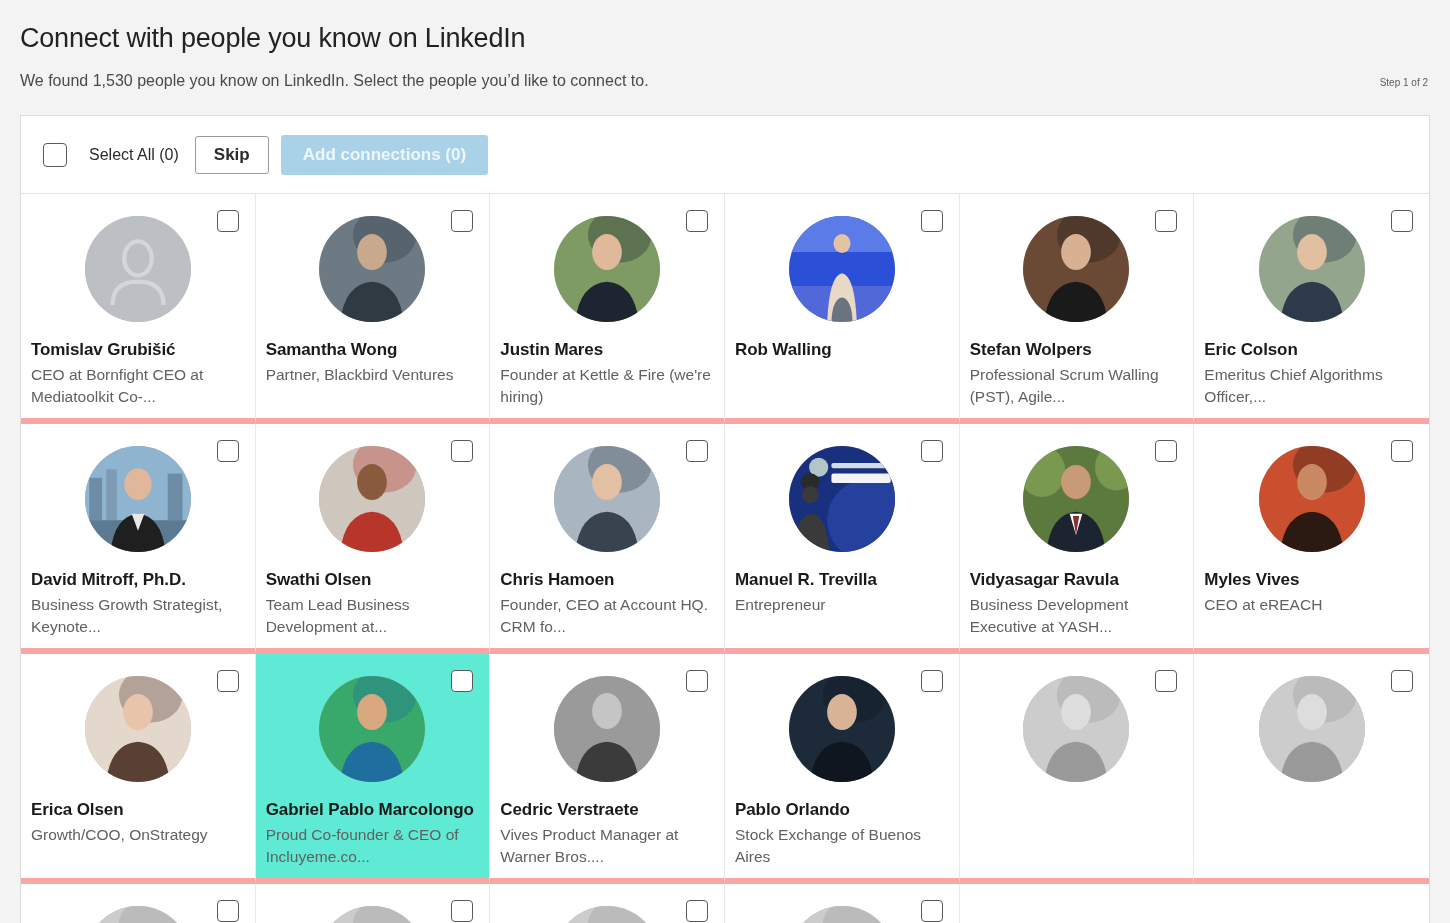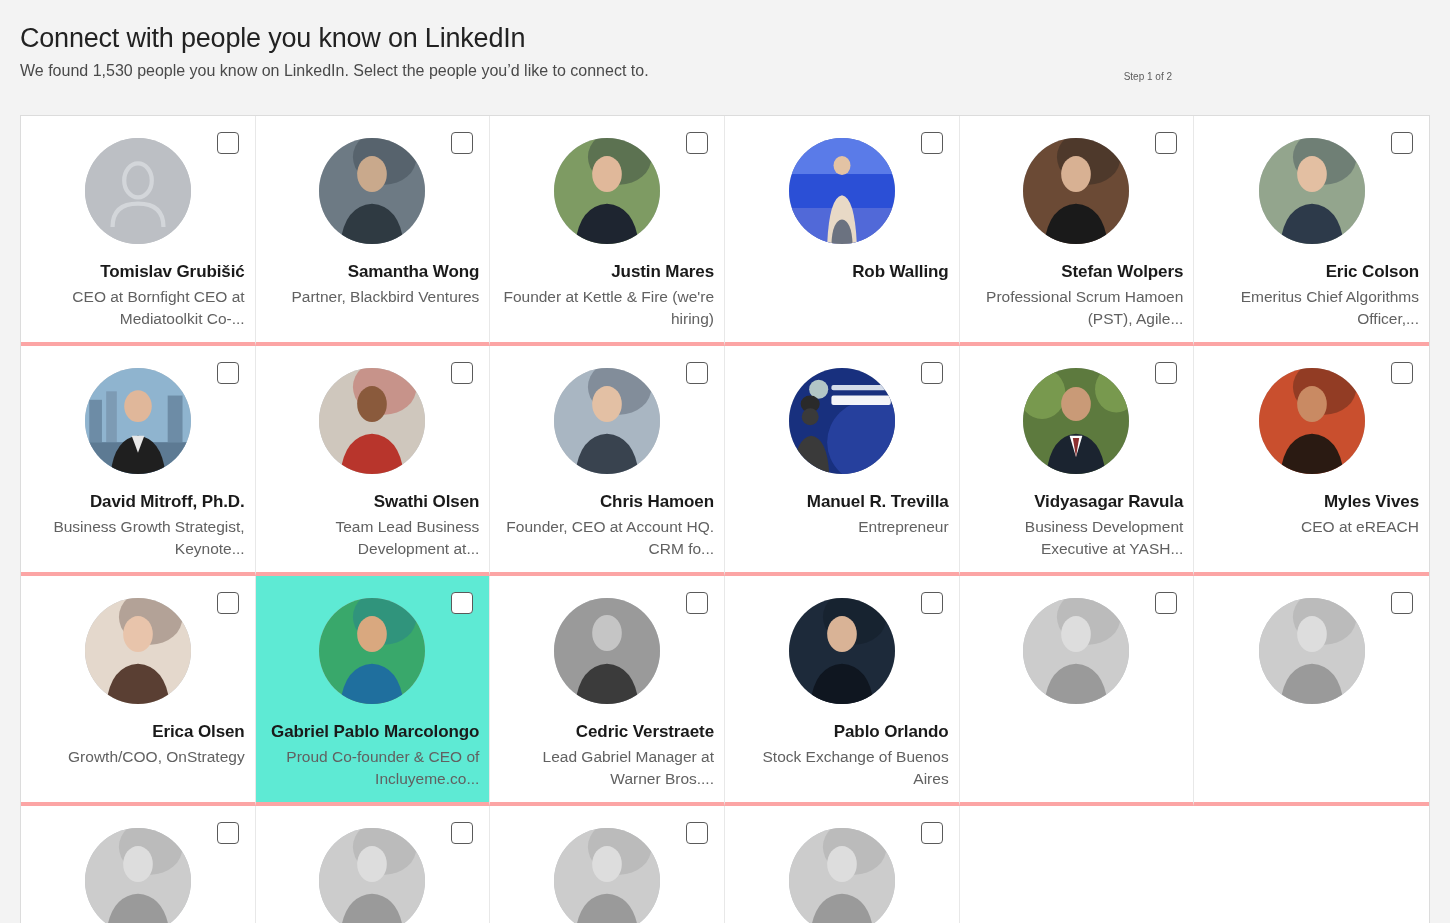--- a/index.html
+++ b/index.html
@@ -5,36 +5,36 @@
   * { box-sizing: border-box; margin: 0; padding: 0; }
   html, body {
     width: 1450px;
     height: 923px;
     overflow: hidden;
     background: #f3f3f3;
     font-family: "Liberation Sans", sans-serif;
     -webkit-font-smoothing: antialiased;
   }
 
-  .page { width: 1194px; height: 923px; position: relative; }
+  .page { width: 1450px; height: 923px; position: relative; }
 
   
   .header { padding: 20px 20px 0 20px; position: relative; }
   .page-title {
     font-size: 27px;
     font-weight: 400;
     color: #222222;
     letter-spacing: -0.2px;
     line-height: 36px;
   }
   .subtitle-row {
     display: flex;
-    align-items: flex-end;
+    align-items: center;
     justify-content: space-between;
-    margin-top: 4px;
+    margin-top: 14px;
   }
   .page-subtitle {
     font-size: 16px;
     color: #4a4a4a;
     line-height: 22px;
   }
   .step-indicator {
     font-size: 10px;
     color: #5c5c5c;
     white-space: nowrap;
@@ -108,22 +108,22 @@
   
   .grid {
     display: grid;
     grid-template-columns: repeat(6, 1fr);
   }
   .person-card {
     position: relative;
     height: 230px;
     padding: 22px 10px 0 10px;
     border-right: 1px solid #e8e8e8;
-    border-bottom: 4px solid #fca5a5;
-    text-align: right;
+    border-bottom: 6px solid #fca5a5;
+    text-align: left;
     overflow: hidden;
     background: #ffffff;
     cursor: pointer;
   }
   .person-card:nth-child(6n) { border-right: none; }
   .person-card.hovered { background: #5eead4; }
 
   .card-cb {
     position: absolute;
     top: 16px;
@@ -170,20 +170,26 @@
   <div class="header">
     <div class="page-title">Connect with people you know on LinkedIn</div>
     <div class="subtitle-row">
       <div class="page-subtitle">We found 1,530 people you know on LinkedIn. Select the people you’d like to connect to.</div>
       <div class="step-indicator">Step 1 of 2</div>
     </div>
   </div>
 
   <div class="panel">
 
+    <div class="toolbar">
+      <div class="cb"></div>
+      <div class="select-all-label">Select All (0)</div>
+      <button class="btn-skip">Skip</button>
+      <button class="btn-add">Add connections (0)</button>
+    </div>
 
     <div class="grid" id="people-grid">
         <div class="person-card">
           <div class="card-cb"></div>
           <div class="avatar">
             <svg viewBox="0 0 100 100">
               <rect width="100" height="100" fill="#bcbfc4"></rect>
               <ellipse cx="50" cy="40" rx="13" ry="16" fill="none" stroke="#d3d6da" stroke-width="4"></ellipse>
               <path d="M26 84 q0 -22 24 -22 q24 0 24 22" fill="none" stroke="#d3d6da" stroke-width="4"></path>
             </svg>
@@ -235,21 +241,21 @@
           <div class="card-cb"></div>
           <div class="avatar">
             <svg viewBox="0 0 100 100">
               <rect width="100" height="100" fill="#6b4a35"></rect>
               <ellipse cx="62" cy="18" rx="30" ry="26" fill="#1a1a1a" opacity="0.35"></ellipse>
               <ellipse cx="50" cy="34" rx="14" ry="17" fill="#d8b193"></ellipse>
               <path d="M20 100 q4 -36 30 -38 q26 2 30 38 z" fill="#1a1a1a"></path>
             </svg>
           </div>
           <div class="person-name">Stefan Wolpers</div>
-          <div class="person-headline">Professional Scrum Hamoen (PST), Agile...</div>
+          <div class="person-headline">Professional Scrum Walling (PST), Agile...</div>
         </div>
         <div class="person-card">
           <div class="card-cb"></div>
           <div class="avatar">
             <svg viewBox="0 0 100 100">
               <rect width="100" height="100" fill="#93a58d"></rect>
               <ellipse cx="62" cy="18" rx="30" ry="26" fill="#2d3a4a" opacity="0.35"></ellipse>
               <ellipse cx="50" cy="34" rx="14" ry="17" fill="#e3bfa2"></ellipse>
               <path d="M20 100 q4 -36 30 -38 q26 2 30 38 z" fill="#2d3a4a"></path>
             </svg>
@@ -376,21 +382,21 @@
         <div class="person-card">
           <div class="card-cb"></div>
           <div class="avatar">
             <svg viewBox="0 0 100 100">
               <rect width="100" height="100" fill="#9a9a9a"></rect>
               <ellipse cx="50" cy="33" rx="14" ry="17" fill="#c5c5c5"></ellipse>
               <path d="M20 100 q4 -36 30 -38 q26 2 30 38 z" fill="#3b3b3b"></path>
             </svg>
           </div>
           <div class="person-name">Cedric Verstraete</div>
-          <div class="person-headline">Lead Gabriel Manager at Warner Bros....</div>
+          <div class="person-headline">Vives Product Manager at Warner Bros....</div>
         </div>
         <div class="person-card">
           <div class="card-cb"></div>
           <div class="avatar">
             <svg viewBox="0 0 100 100">
               <rect width="100" height="100" fill="#1d2a3a"></rect>
               <ellipse cx="62" cy="18" rx="30" ry="26" fill="#0f1620" opacity="0.35"></ellipse>
               <ellipse cx="50" cy="34" rx="14" ry="17" fill="#d9b396"></ellipse>
               <path d="M20 100 q4 -36 30 -38 q26 2 30 38 z" fill="#0f1620"></path>
             </svg>

